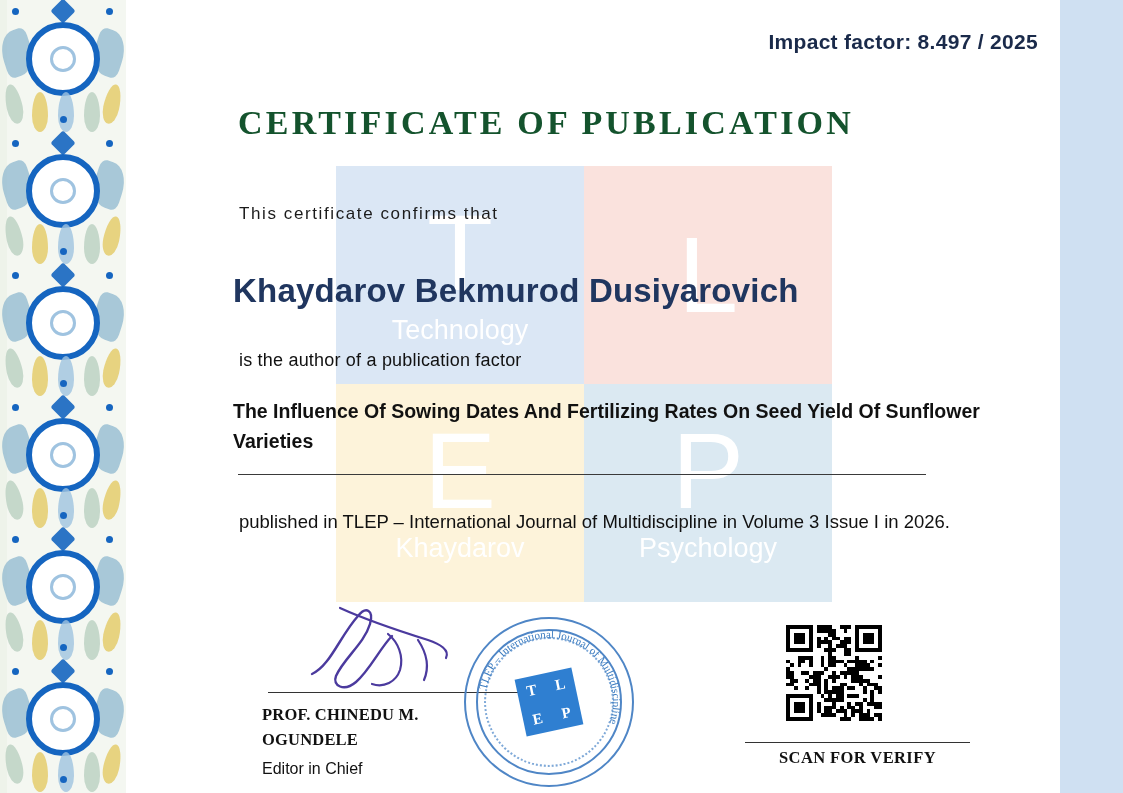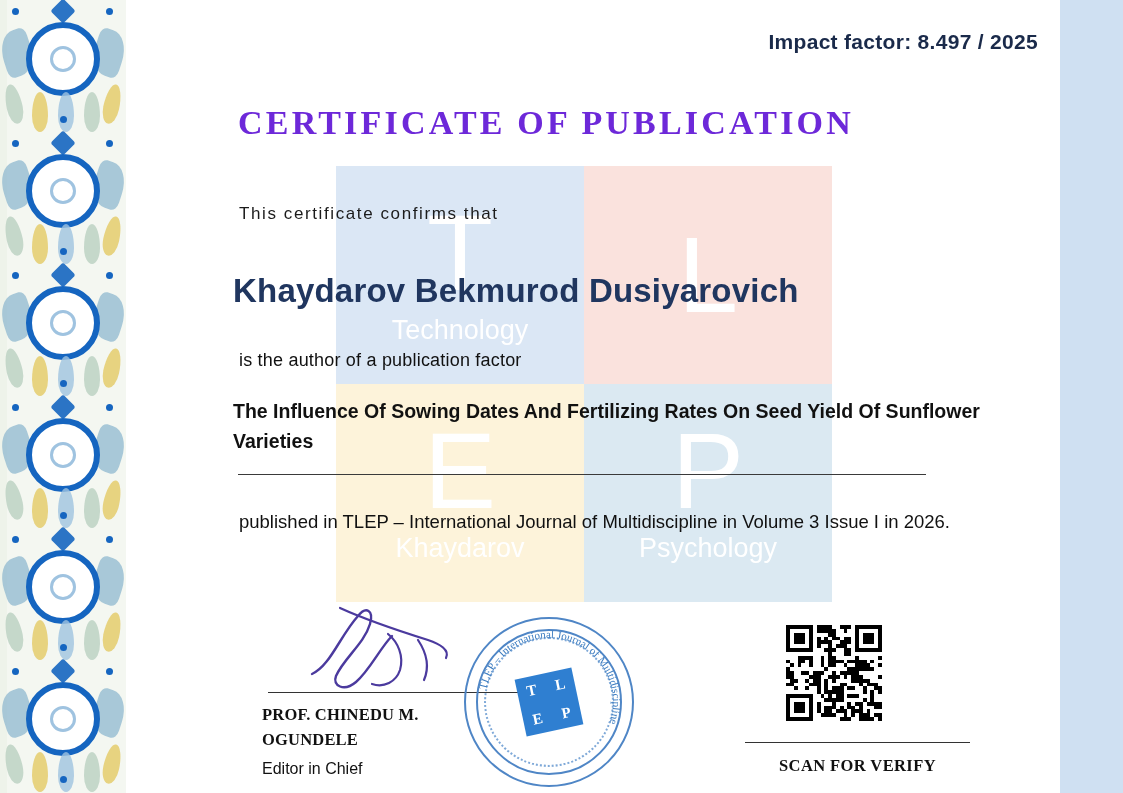--- a/index.html
+++ b/index.html
@@ -168,21 +168,21 @@
     font-family: "Liberation Sans", sans-serif;
   }
 
   .title {
     position: absolute;
     left: 238px; top: 104px;
     font-family: "Liberation Serif", serif;
     font-weight: bold;
     font-size: 34px;
     letter-spacing: 3.2px;
-    color: #6d28d9;
+    color: #14532d;
   }
 
   .confirms {
     position: absolute;
     left: 239px; top: 204px;
     font-size: 17px;
     color: #1b1b1b;
     letter-spacing: 1.6px;
   }
 
@@ -338,21 +338,20 @@
   .scan-label {
     position: absolute;
     left: 745px; top: 748px;
     width: 225px;
     text-align: center;
     font-family: "Liberation Serif", serif;
     font-weight: bold;
     font-size: 16.5px;
     letter-spacing: .4px;
     color: #111;
-    margin-top: 8px;
   }
 </style>
 </head>
 <body>
 
 <div id="certificate">
 
   <div class="ornament">
     <div class="ornament-left-stripe"></div>
     <div class="orn-tile" style="top:0px">

